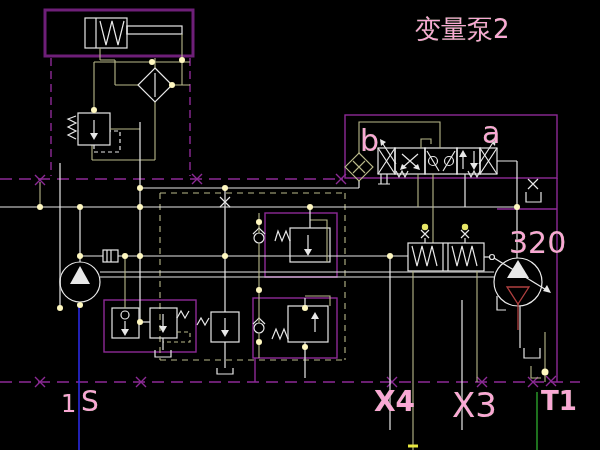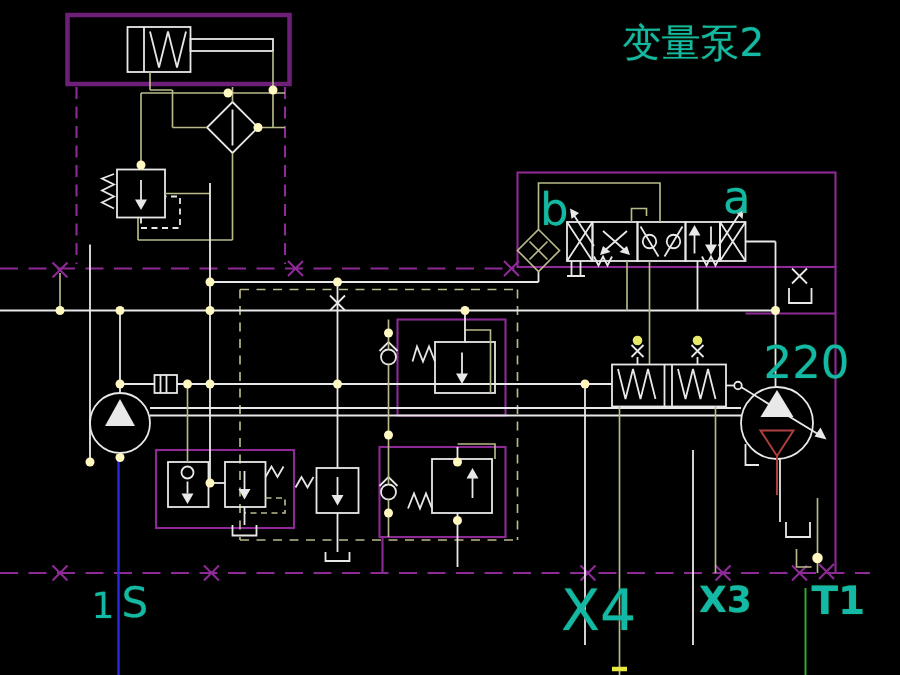--- a/index.html
+++ b/index.html
@@ -12,21 +12,21 @@
   .w{stroke:#e8e8e8;fill:none;stroke-width:1.2;}
   .wf{fill:#e8e8e8;stroke:none;}
   .y{stroke:#b9b98a;fill:none;stroke-width:1.1;}
   .m{stroke:#8d2a96;fill:none;stroke-width:1.4;}
   .mthick{stroke:#6e1f78;fill:none;stroke-width:3;}
   .blue{stroke:#2a2ae0;fill:none;stroke-width:1.6;}
   .red{stroke:#b04040;fill:none;stroke-width:1.3;}
   .dot{fill:#fff8c0;stroke:none;}
   .dotY{fill:#e8e868;stroke:none;}
   .lbl{
-    position:absolute;color:#14b8a6;line-height:1;white-space:nowrap;
+    position:absolute;color:#f9a8d4;line-height:1;white-space:nowrap;
     font-family:"DejaVu Sans",sans-serif;font-weight:400;
     text-shadow:0 0 1px #1a5c1a;
   }
 </style>
 </head>
 <body>
 
 <div class="screen">
 <svg width="600" height="450" viewBox="0 0 600 450">
 
@@ -252,24 +252,24 @@
     <circle class="dot" cx="545" cy="372" r="3.5"></circle>
   </g>
 </svg>
 
   <div class="lbl" style="left:415px;top:16px;font-size:26px;">变量泵2</div>
 
   <div class="lbl" style="left:360px;top:126px;font-size:30px;">b</div>
 
   <div class="lbl" style="left:482px;top:118px;font-size:30px;">a</div>
 
-  <div class="lbl" style="left:509px;top:228px;font-size:30px;">220</div>
+  <div class="lbl" style="left:509px;top:228px;font-size:30px;">320</div>
 
   <div class="lbl" style="left:61px;top:392px;font-size:24px;">1</div>
 
   <div class="lbl" style="left:81px;top:388px;font-size:28px;">S</div>
 
-  <div class="lbl" style="left:374px;top:388px;font-size:38px;">X4</div>
-
-  <div class="lbl" style="left:466px;top:388px;font-size:24px;font-weight:bold;">X3</div>
+  <div class="lbl" style="left:374px;top:388px;font-size:28px;font-weight:bold;">X4</div>
+
+  <div class="lbl" style="left:452px;top:388px;font-size:34px;">X3</div>
 
   <div class="lbl" style="left:541px;top:388px;font-size:26px;font-weight:bold;">T1</div>
 </div>
 
 </body></html>

